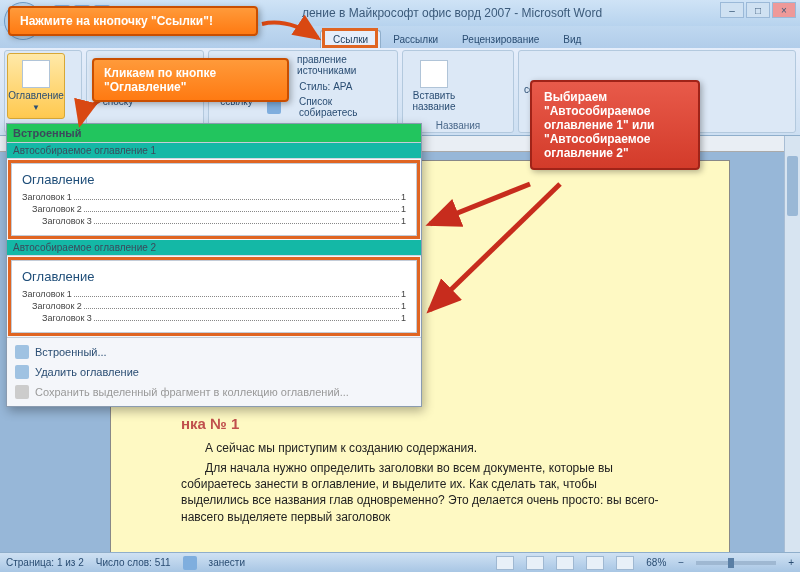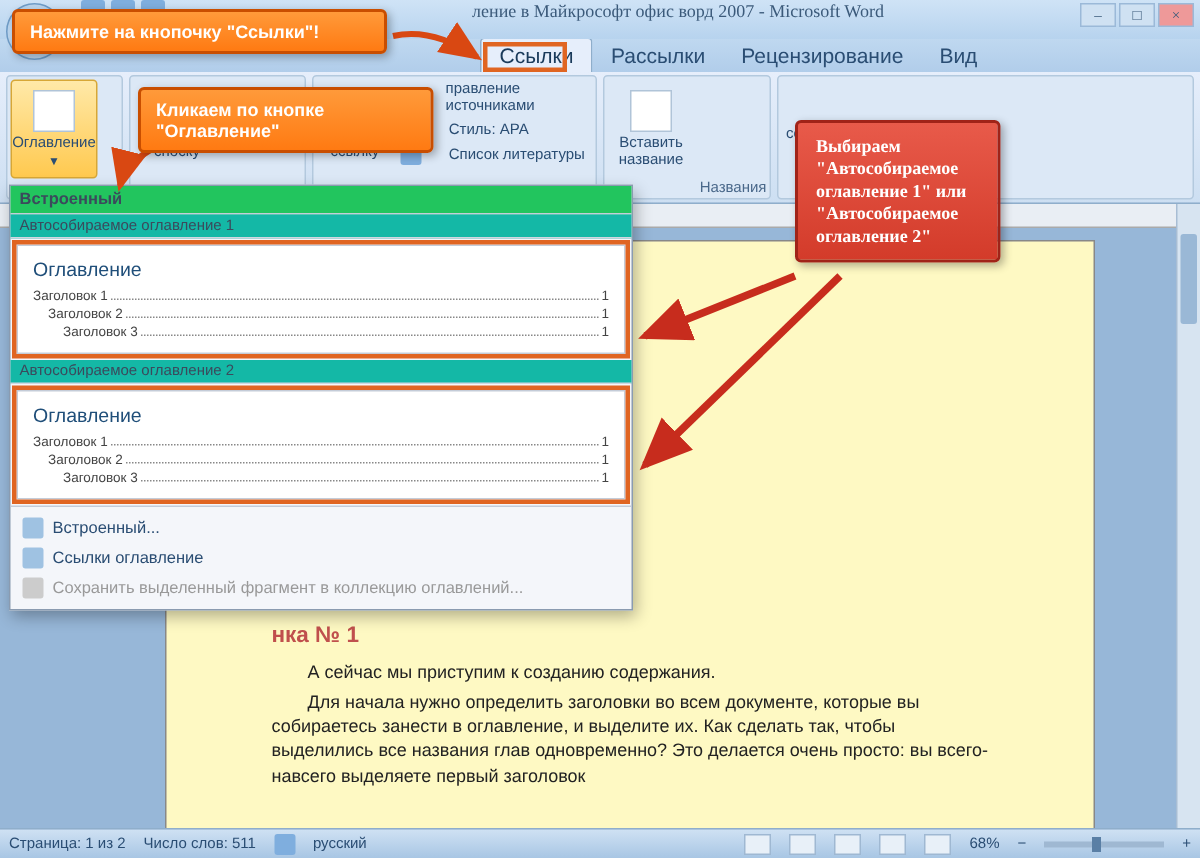--- a/index.html
+++ b/index.html
@@ -10,24 +10,23 @@
     width: 800px;
     height: 572px;
     overflow: hidden;
     position: relative;
   }
   
   .titlebar {
     height: 26px;
     background: linear-gradient(#cfe3f6, #b7d3ee);
     display: flex;
-    align-items: flex-start;
+    align-items: center;
     padding: 0 6px;
     position: relative;
-    font-family: Liberation Serif, serif;
   }
   .office-btn {
     width: 38px; height: 38px;
     position: absolute; left: 4px; top: 2px;
     border-radius: 50%;
     background: radial-gradient(#fff, #9ac1e6);
     border: 1px solid #6f9cc7;
     z-index: 5;
   }
   .qat { margin-left: 48px; display: flex; gap: 4px; }
@@ -42,21 +41,21 @@
     background: linear-gradient(#bfd8f0, #b1cdea);
     display: flex;
     align-items: flex-end;
     padding-left: 50px;
     gap: 0;
   }
   .tab {
     padding: 3px 12px;
     color: #2a4d73;
     cursor: pointer;
-    font-size: 14px;
+    font-size: 10px;
   }
   .tab.active {
     background: #e6eefb;
     border: 1px solid #8faecb;
     border-bottom: none;
     border-radius: 3px 3px 0 0;
     color: #1a3a5a;
   }
   
   .ribbon {
@@ -70,21 +69,21 @@
   .rgroup {
     background: #dce8f6;
     border: 1px solid #b3c9de;
     border-radius: 3px;
     display: flex;
     flex-direction: column;
     padding: 2px;
     position: relative;
   }
   .rgroup-body { flex: 1; display: flex; align-items: flex-start; gap: 2px; }
-  .rgroup-label { font-size: 10px; text-align: right; color: #4a688a; padding-top:1px;}
+  .rgroup-label { font-size: 10px; text-align: center; color: #4a688a; padding-top:1px;}
   .bigbtn {
     width: 58px; height: 66px;
     display: flex; flex-direction: column; align-items: center; justify-content: center;
     gap: 2px; border-radius: 3px; padding: 2px;
   }
   .bigbtn.highlight { background: linear-gradient(#ffe9a8, #ffc94f); border: 1px solid #d7a736; }
   .bigbtn-icon { width: 28px; height: 28px; background: #fff; border: 1px solid #b0c4d8; }
   .bigbtn-label { font-size: 10px; text-align: center; color: #2a4d73; line-height: 11px; }
   .smallbtn-col { display: flex; flex-direction: column; gap: 1px; }
   .smallbtn { display: flex; align-items: center; gap: 18px; padding: 1px 3px; font-size: 10px; color: #2a4d73; }
@@ -284,21 +283,21 @@
         <div class="smallbtn">
             <div class="smallbtn-icon"></div>
             <span>правление источниками</span>
           </div>
         <div class="smallbtn">
             <div class="smallbtn-icon"></div>
             <span>Стиль: APA</span>
           </div>
         <div class="smallbtn">
             <div class="smallbtn-icon"></div>
-            <span>Список литературы</span>
+            <span>Список собираетесь</span>
           </div>
       </div>
     </div>
   </div>
   <div class="rgroup" style="width:112px">
     <div class="rgroup-body">
       <div class="bigbtn">
         <div class="bigbtn-icon"></div>
         <div class="bigbtn-label">Вставить название</div>
       </div>
@@ -388,39 +387,39 @@
         <span>1</span>
       </div>
   </div>
   <div class="toc-menu">
     <div class="toc-menu-item">
         <div class="toc-menu-icon"></div>
         <span>Встроенный...</span>
       </div>
     <div class="toc-menu-item">
         <div class="toc-menu-icon"></div>
-        <span>Ссылки оглавление</span>
+        <span>Удалить оглавление</span>
       </div>
     <div class="toc-menu-item disabled">
         <div class="toc-menu-icon" style="background:#ccc"></div>
         <span>Сохранить выделенный фрагмент в коллекцию оглавлений...</span>
       </div>
   </div>
 </div>
 
 <div class="highlight-box" style="left:322px; top:28px; width:56px; height:20px;"></div>
 
 <div class="callout" style="left:8px; top:6px; width:250px;">
   <span>Нажмите на кнопочку "Ссылки"!</span>
 </div>
 <div class="callout" style="left:92px; top:58px; width:197px;">
   <div>Кликаем по кнопке</div>
   <div>"Оглавление"</div>
 </div>
-<div class="callout-red" style="left:530px; top:80px; width:137px;font-family:Liberation Serif, serif;">
+<div class="callout-red" style="left:530px; top:80px; width:170px;">
   <div>Выбираем</div>
   <div>"Автособираемое</div>
   <div>оглавление 1" или</div>
   <div>"Автособираемое</div>
   <div>оглавление 2"</div>
 </div>
 
 <svg class="arrow" style="left:258px; top:14px; width:70px; height:36px;">
   <defs>
       <marker id="ah1" markerWidth="8" markerHeight="8" refX="6" refY="3" orient="auto">
@@ -451,21 +450,21 @@
         <path d="M0,0 L7,3 L0,6 Z" fill="#c72c1d"></path>
       </marker>
     </defs>
   <path d="M140,4 L10,130" stroke="#c72c1d" stroke-width="5" fill="none" marker-end="url(#ah4)"></path>
 </svg>
 
 <div class="statusbar">
   <span>Страница: 1 из 2</span>
   <span>Число слов: 511</span>
   <span style="width:14px;height:14px;background:#7faede;border-radius:2px;"></span>
-  <span>русский</span>
+  <span>занести</span>
   <span class="spacer"></span>
   <div class="view-btn"></div>
   <div class="view-btn"></div>
   <div class="view-btn"></div>
   <div class="view-btn"></div>
   <div class="view-btn"></div>
   <span>68%</span>
   <span>−</span>
   <div class="zoom-slider">
       <div class="zoom-thumb"></div>

